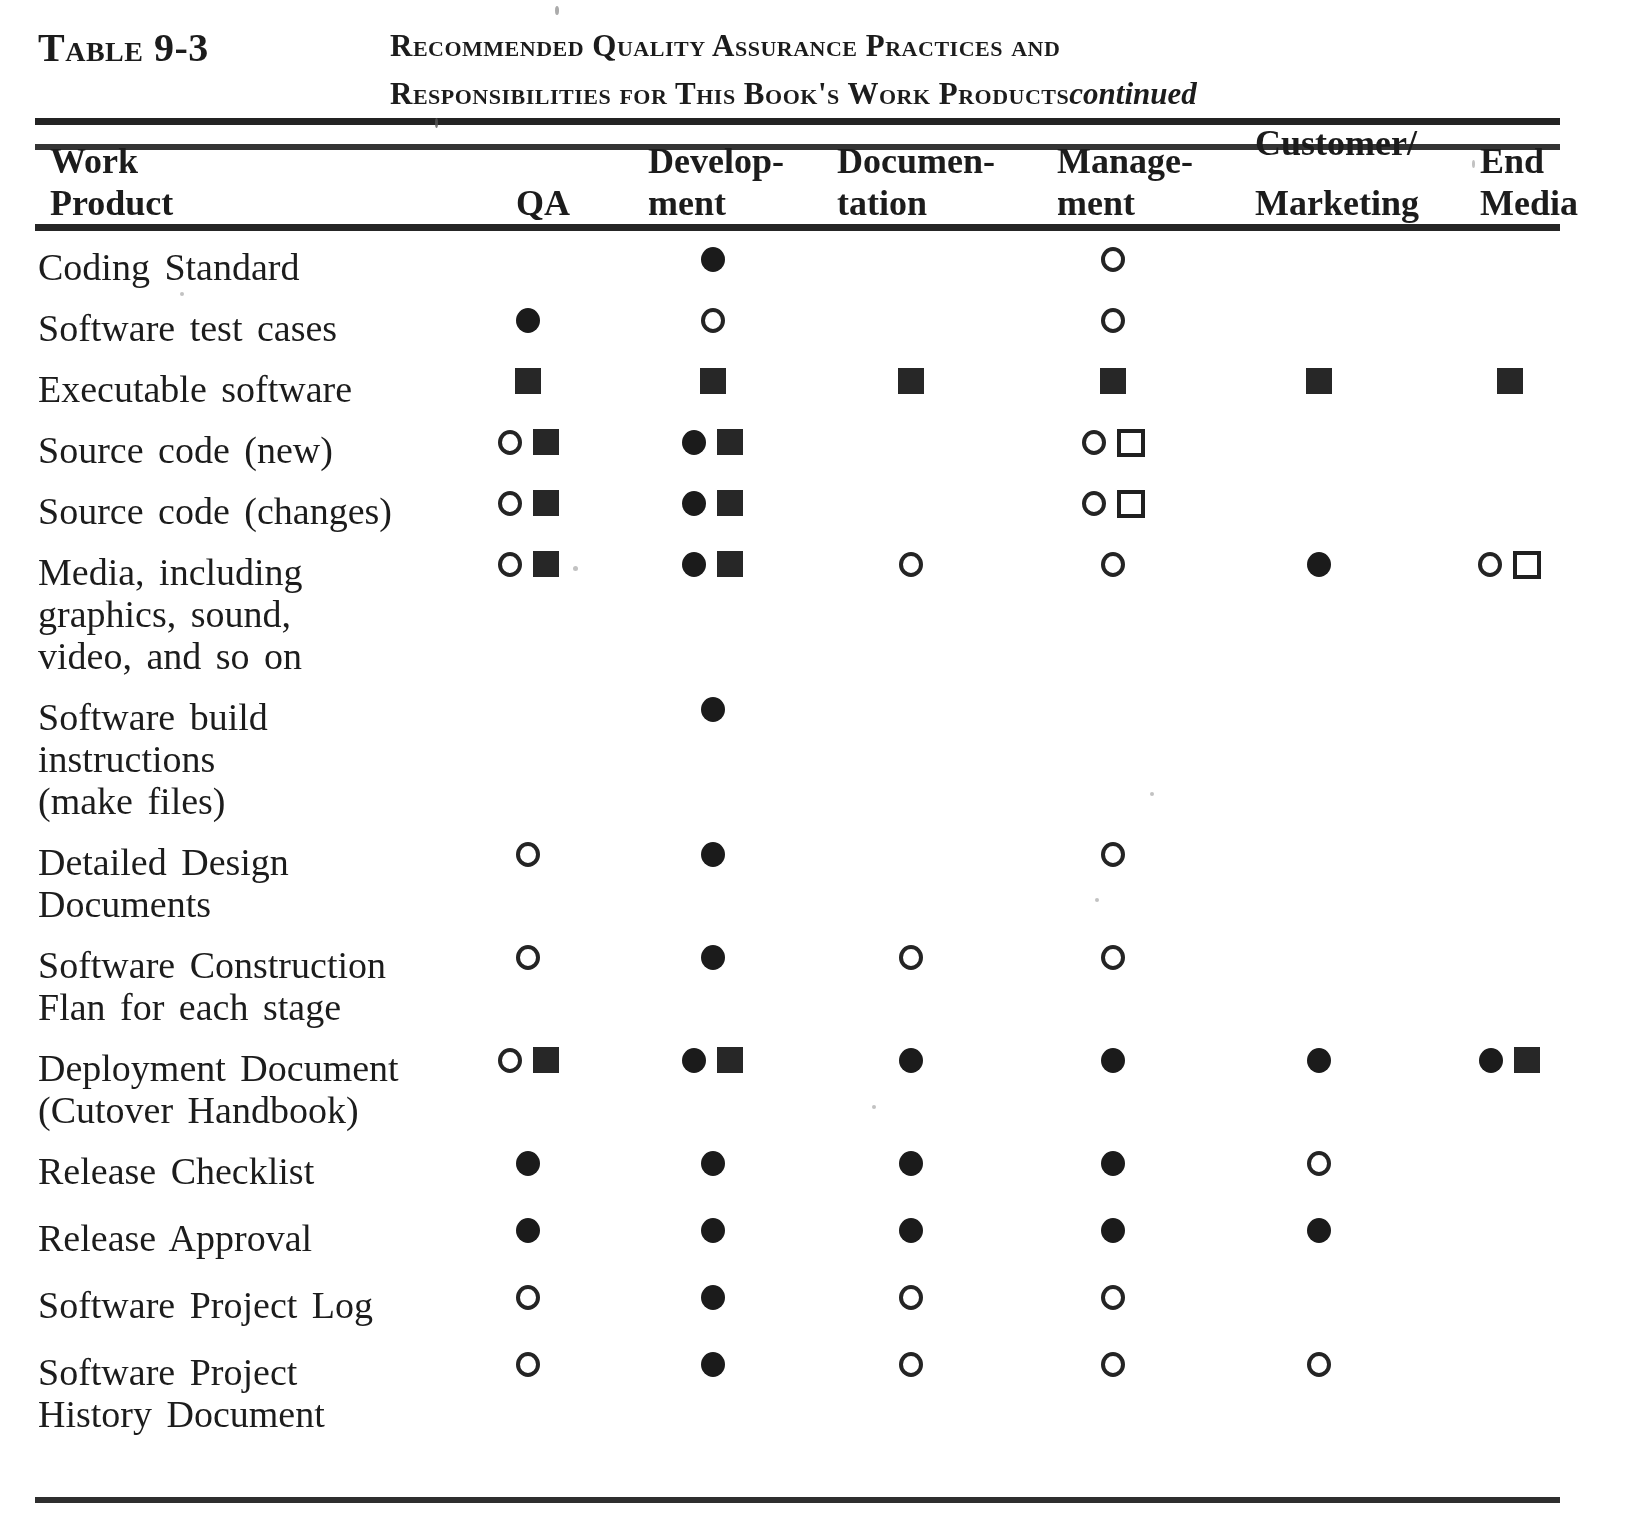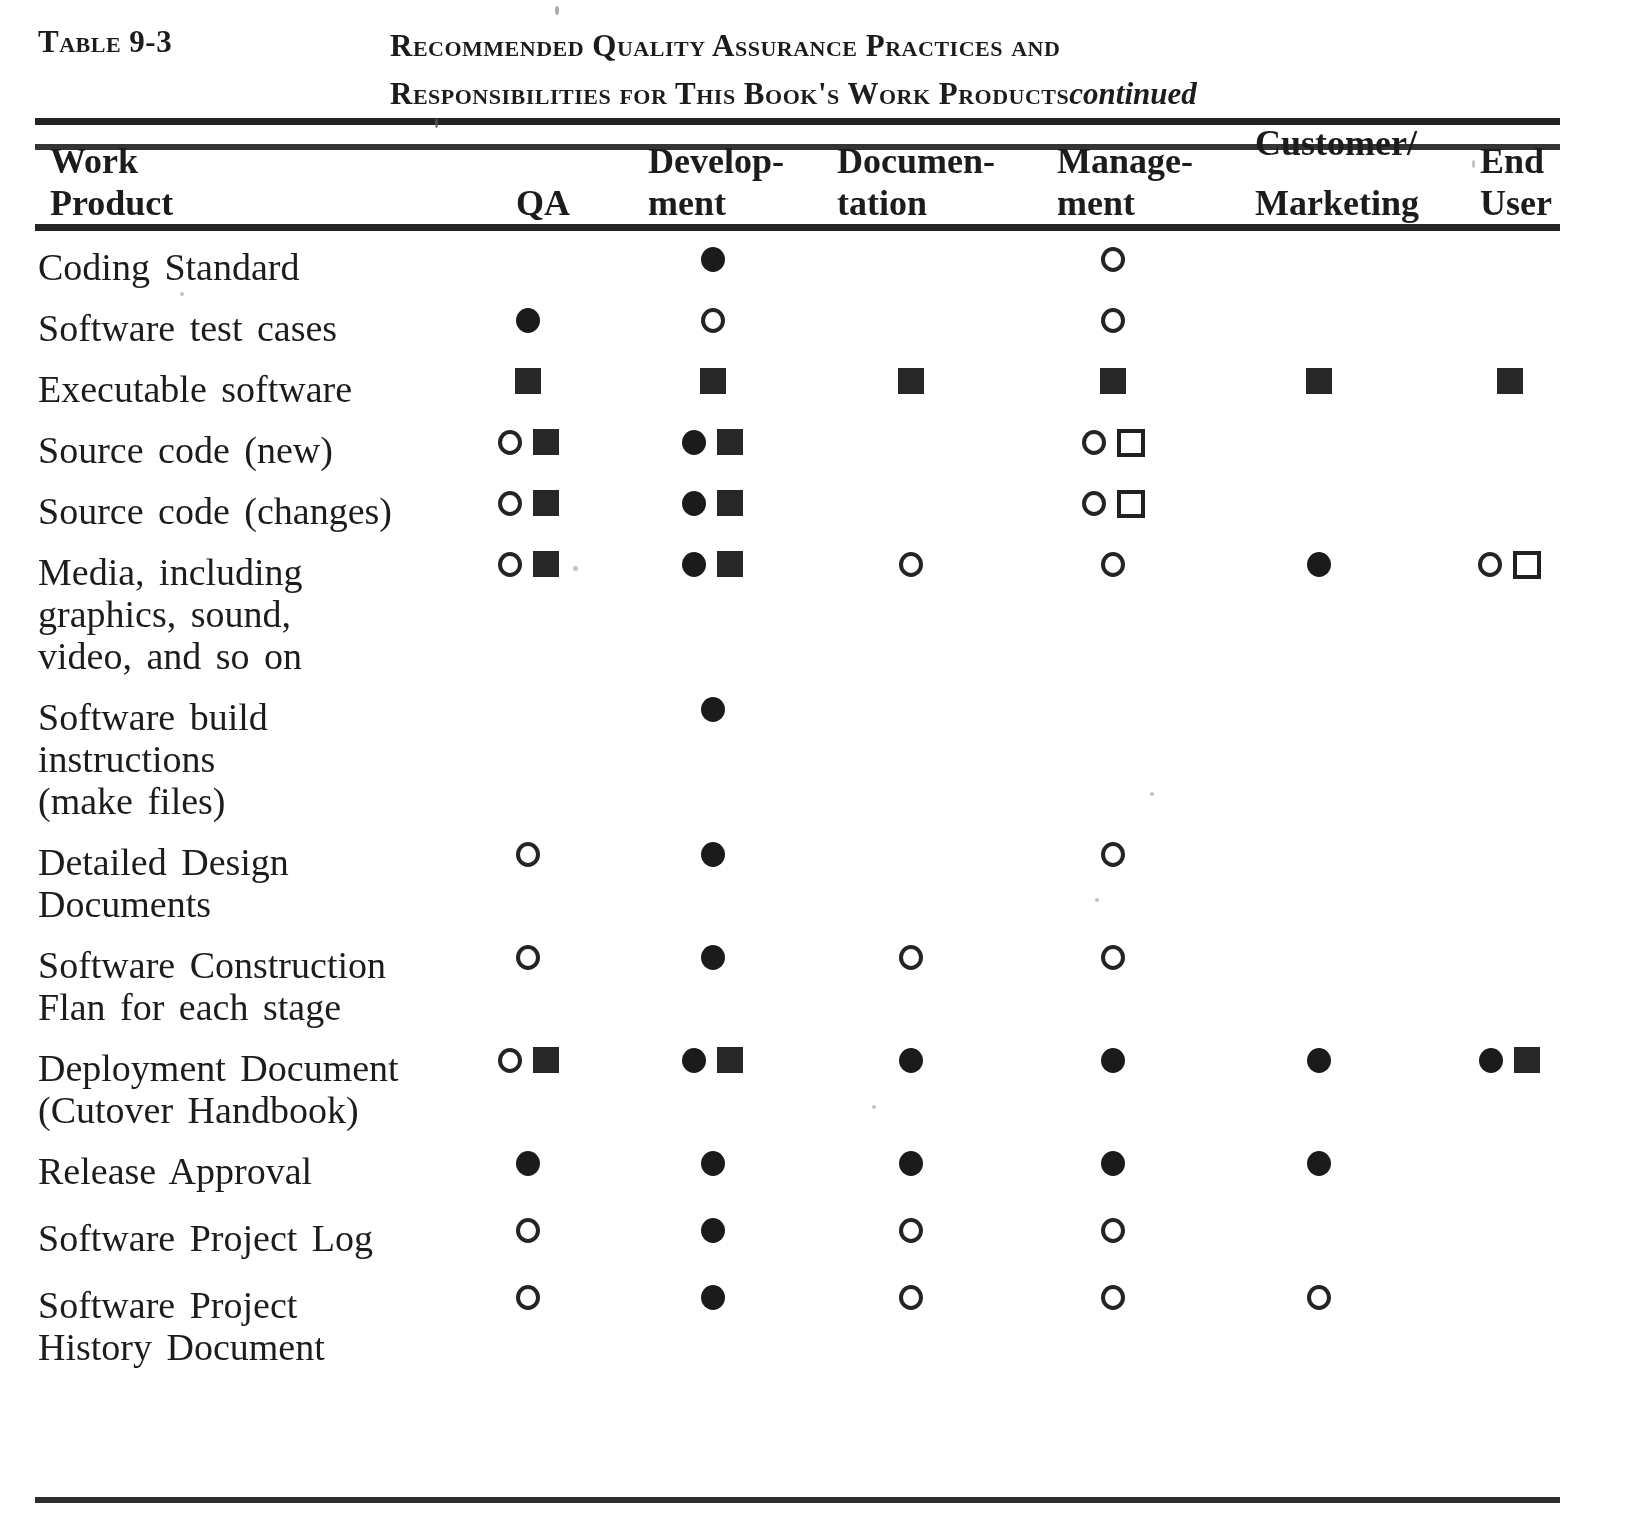--- a/index.html
+++ b/index.html
@@ -10,21 +10,21 @@
     background:#ffffff;
     font-family:"Liberation Serif", serif;
     color:#1c1c1c;
     overflow:hidden;
   }
   
   .title-block{position:absolute;top:22px;left:0;width:100%;}
   .table-label{
     position:absolute;left:38px;top:2px;
     font-weight:bold;font-variant:small-caps;
-    font-size:31px;letter-spacing:.5px;
+    font-size:40px;letter-spacing:.5px;
   }
   .table-title{
     position:absolute;left:390px;top:0;
     font-weight:bold;font-variant:small-caps;
     font-size:31px;line-height:48px;letter-spacing:.5px;
   }
   .table-title .continued{
     font-variant:normal;font-style:italic;font-weight:bold;
     margin-left:0;letter-spacing:0;
   }
@@ -143,21 +143,21 @@
       <div class="hcell c4">
         <span>Manage-</span>
         <span>ment</span>
       </div>
       <div class="hcell c5">
         <span>Customer/</span>
         <span>Marketing</span>
       </div>
       <div class="hcell c6">
         <span>End</span>
-        <span>User</span>
+        <span>Media</span>
       </div>
     </div>
 
   <div class="rule-single"></div>
 
   <div class="tbody" id="tbody">
       <div class="row grid">
         <div class="cell label">
           <span>Coding Standard</span>
         </div>
@@ -352,20 +352,41 @@
         <div class="symcell c4">
           <span class="sym filled-circle"></span>
         </div>
         <div class="symcell c5">
           <span class="sym filled-circle"></span>
         </div>
         <div class="symcell c6">
           <span class="sym filled-circle"></span>
           <span class="sym filled-square"></span>
         </div>
+      </div>
+      <div class="row grid gap-lg">
+        <div class="cell label">
+          <span>Release Checklist</span>
+        </div>
+        <div class="symcell c1">
+          <span class="sym filled-circle"></span>
+        </div>
+        <div class="symcell c2">
+          <span class="sym filled-circle"></span>
+        </div>
+        <div class="symcell c3">
+          <span class="sym filled-circle"></span>
+        </div>
+        <div class="symcell c4">
+          <span class="sym filled-circle"></span>
+        </div>
+        <div class="symcell c5">
+          <span class="sym open-circle"></span>
+        </div>
+        <div class="symcell c6"></div>
       </div>
       <div class="row grid gap-lg">
         <div class="cell label">
           <span>Release Approval</span>
         </div>
         <div class="symcell c1">
           <span class="sym filled-circle"></span>
         </div>
         <div class="symcell c2">
           <span class="sym filled-circle"></span>

